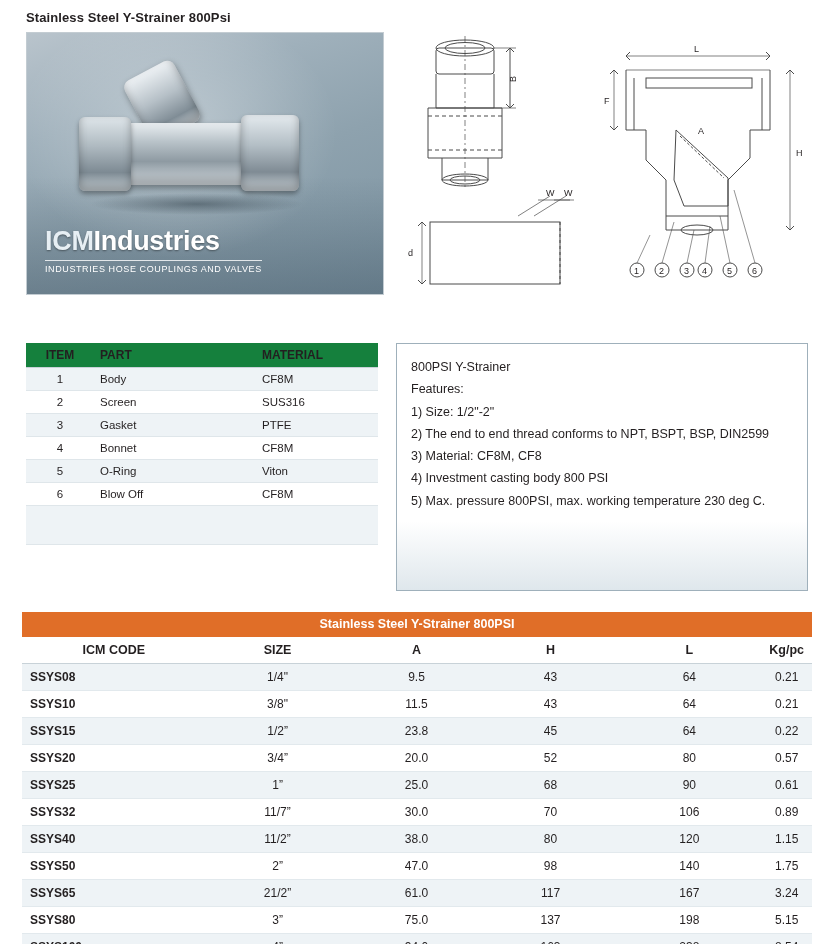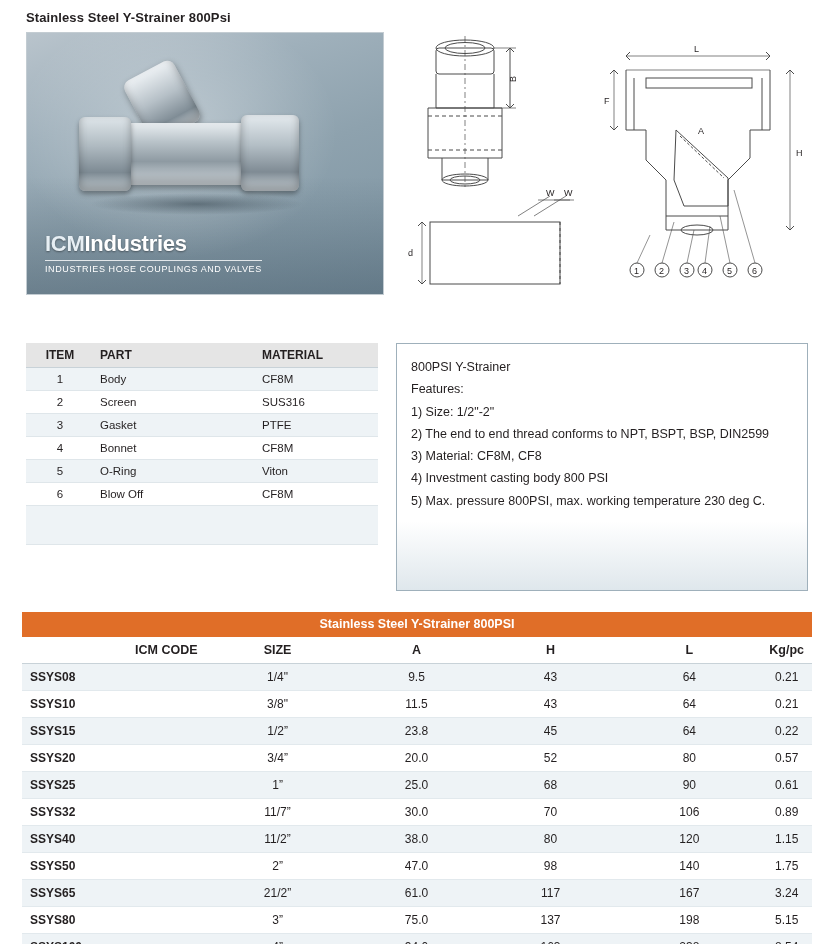--- a/index.html
+++ b/index.html
@@ -107,21 +107,21 @@
     height: 22px;
     border-radius: 50%;
     background: radial-gradient(ellipse at center, rgba(30,45,55,0.45) 0%, rgba(30,45,55,0) 70%);
   }
   .logo-block {
     position: absolute;
     left: 18px;
     bottom: 18px;
   }
   .logo-main {
-    font-size: 22px;
+    font-size: 27px;
     font-weight: bold;
     color: #ffffff;
     letter-spacing: -0.3px;
     text-shadow: 0 1px 2px rgba(0,0,0,0.4);
   }
   .logo-main .icm { color: #e7eff4; }
   .logo-sub {
     margin-top: 3px;
     font-size: 9px;
     color: #ffffff;
@@ -158,21 +158,21 @@
   table.mat {
     width: 100%;
     border-collapse: collapse;
     font-size: 11.5px;
   }
   table.mat th {
     text-align: left;
     font-weight: bold;
     padding: 5px 6px;
     font-size: 12px;
-    background: #e5e5e5;
+    background: #15803d;
     border-bottom: 1px solid #c8d2d8;
   }
   table.mat td {
     padding: 5px 6px;
     border-bottom: 1px solid #dfe6ea;
   }
   table.mat tbody tr:nth-child(odd) { background: #eef3f6; }
   table.mat tbody tr:nth-child(even) { background: #ffffff; }
   table.mat .c-item { width: 56px; text-align: center; }
   table.mat .c-part { width: 150px; margin-left: 48px; }
@@ -213,21 +213,21 @@
     border-collapse: collapse;
     font-size: 12px;
   }
   table.spec th {
     font-weight: bold;
     padding: 6px 8px;
     font-size: 12.5px;
     border-bottom: 1px solid #c8d2d8;
     background: #ffffff;
   }
-  table.spec th.left { text-align: right; }
+  table.spec th.left { text-align: center; }
   table.spec td {
     padding: 6px 8px;
     text-align: center;
     border-bottom: 1px solid #e2e9ed;
   }
   table.spec td.code {
     text-align: left;
     font-weight: bold;
   }
   table.spec tbody tr:nth-child(odd) { background: #eef3f6; }

